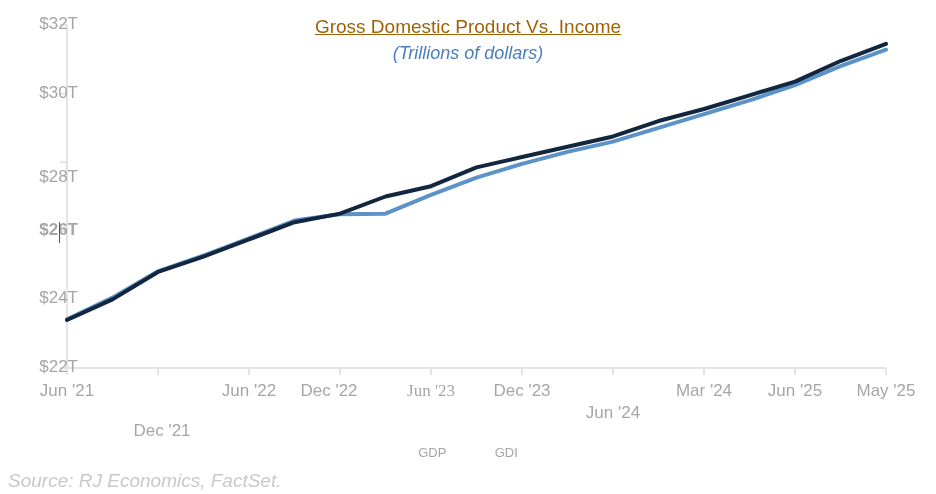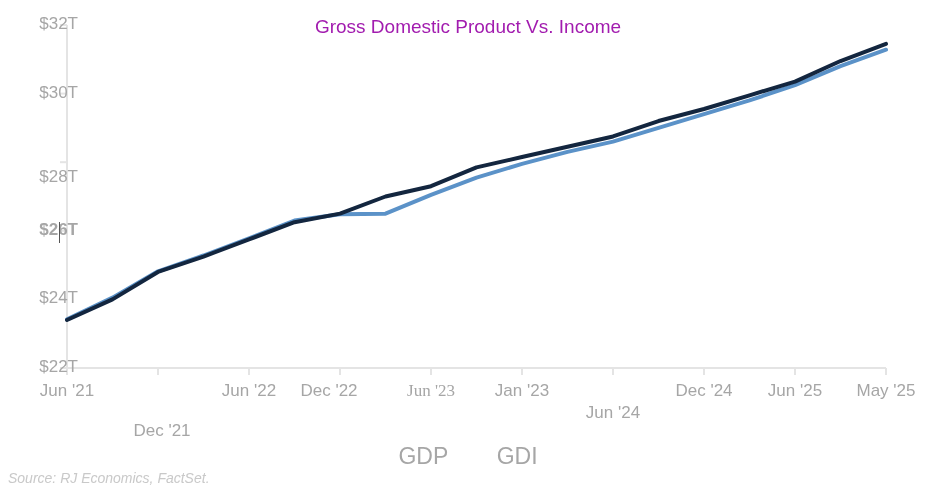--- a/index.html
+++ b/index.html
@@ -31,23 +31,24 @@
     position: absolute;
     left: 268px;
     top: 14px;
     width: 400px;
     text-align: center;
     pointer-events: none;
   }
   .chart-title {
     font-family: "Liberation Sans", sans-serif;
     font-size: 19px;
-    color: #a21caf;
+    color: #a16207;
     line-height: 26px;
     white-space: nowrap;
+    text-decoration: underline;
   }
   .chart-subtitle {
     font-family: "Liberation Sans", sans-serif;
     font-size: 18px;
     font-style: italic;
     color: #4a7ebb;
     line-height: 26px;
     white-space: nowrap;
   }
   .ytick-label {
@@ -73,30 +74,30 @@
     position: absolute;
     top: 443px;
     left: 0;
     width: 936px;
     text-align: center;
     pointer-events: none;
   }
   .legend-item {
     display: inline-block;
     font-family: "Liberation Sans", sans-serif;
-    font-size: 23px;
+    font-size: 13px;
     color: #a6a6a6;
     margin: 0 22px;
   }
   .source-note {
     position: absolute;
     left: 8px;
     top: 470px;
     font-family: "Liberation Sans", sans-serif;
-    font-size: 14px;
+    font-size: 19px;
     font-style: italic;
     color: #c9c9c9;
     white-space: nowrap;
   }
   .text-caret {
     position: absolute;
     left: 59px;
     top: 222px;
     width: 1px;
     height: 21px;
@@ -134,39 +135,40 @@
         </g>
     </g>
     <g id="series-group">
         <polyline points="67.00,319.29 112.50,297.68 158.00,271.27 203.50,255.50 249.00,238.35 294.50,220.51 340.00,214.34 385.50,213.65 431.00,194.78 476.50,177.63 522.00,163.92 567.50,151.91 613.00,141.62 658.50,127.90 704.00,114.18 749.50,100.46 795.00,85.03 840.50,66.16 886.00,49.70" fill="none" stroke="#5b92c8" stroke-width="4" stroke-linejoin="round" stroke-linecap="round"></polyline>
         <polyline points="67.00,319.98 112.50,299.40 158.00,271.96 203.50,256.52 249.00,239.38 294.50,222.22 340.00,213.65 385.50,196.50 431.00,186.21 476.50,167.34 522.00,157.06 567.50,146.77 613.00,136.47 658.50,121.04 704.00,109.03 749.50,95.31 795.00,81.59 840.50,61.02 886.00,43.87" fill="none" stroke="#13263f" stroke-width="4" stroke-linejoin="round" stroke-linecap="round"></polyline>
       </g>
   </svg>
 
   <div class="title-block">
     <div class="chart-title">Gross Domestic Product Vs. Income</div>
+    <div class="chart-subtitle">(Trillions of dollars)</div>
   </div>
 
   <div id="ytick-labels">
       <div class="ytick-label" style="top: 357px;">$22T</div>
       <div class="ytick-label" style="top: 288.4px;">$24T</div>
       <div class="ytick-label" style="top: 219.8px; font-weight: bold;">$26T</div>
       <div class="ytick-label" style="top: 151.2px; margin-top: 16px;">$28T</div>
       <div class="ytick-label" style="top: 82.6px;">$30T</div>
       <div class="ytick-label" style="top: 14px;">$32T</div>
     </div>
   <div id="xtick-labels">
       <div class="xtick-label" style="left: 17px; top: 381px;">Jun '21</div>
       <div class="xtick-label" style="left: 112px; top: 381px; margin-top: 40px;">Dec '21</div>
       <div class="xtick-label" style="left: 199px; top: 381px;">Jun '22</div>
       <div class="xtick-label" style="left: 279px; top: 381px;">Dec '22</div>
       <div class="xtick-label" style="left: 381px; top: 381px; font-family: Liberation Serif, serif;">Jun '23</div>
-      <div class="xtick-label" style="left: 472px; top: 381px;">Jan '23</div>
+      <div class="xtick-label" style="left: 472px; top: 381px;">Dec '23</div>
       <div class="xtick-label" style="left: 563px; top: 403px;">Jun '24</div>
-      <div class="xtick-label" style="left: 654px; top: 381px;">Dec '24</div>
+      <div class="xtick-label" style="left: 654px; top: 381px;">Mar '24</div>
       <div class="xtick-label" style="left: 745px; top: 381px;">Jun '25</div>
       <div class="xtick-label" style="left: 836px; top: 381px;">May '25</div>
     </div>
 
   <div class="text-caret"></div>
 
   <div class="legend">
     <span class="legend-item">GDP</span>
     <span class="legend-item">GDI</span>
   </div>

